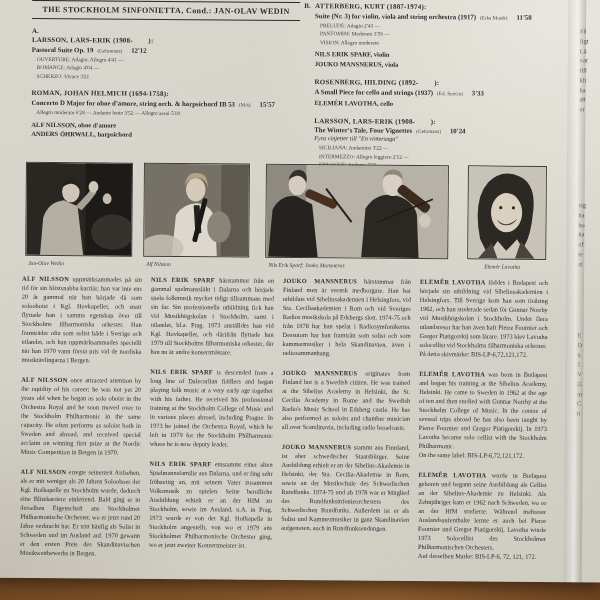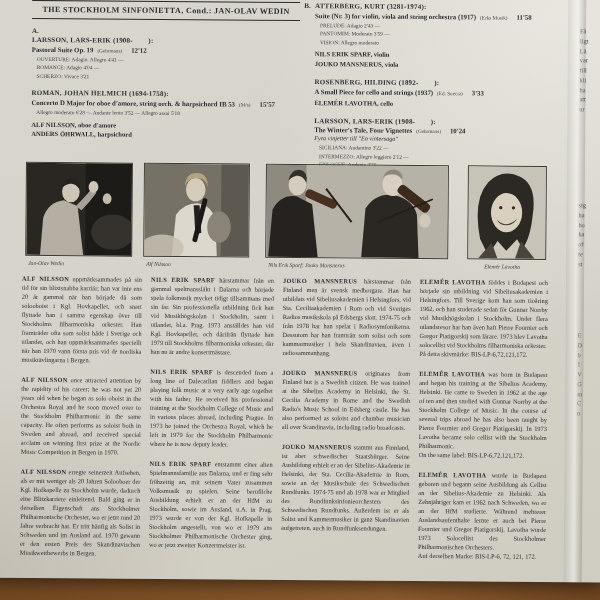--- a/index.html
+++ b/index.html
@@ -79,21 +79,21 @@
           <div class="movements">Allegro moderato  6'28 — Andante lento  3'52 — Allegro assai  5'18</div>
           <div class="performers">ALF NILSSON, oboe d'amore
 ANDERS ÖHRWALL, harpsichord</div>
         </div>
       </div>
 
       <div class="works-right">
         <div class="work">
           <div class="inline-b">
             <span class="composer">B.</span>
-            <span class="composer">ATTERBERG, KURT (3281-1974):</span>
+            <span class="composer">ATTERBERG, KURT (1887-1974):</span>
           </div>
           <div class="title-line" style="white-space:normal;margin-left:11px">
             <span class="w-title">Suite (Nr. 3) for violin, viola and string orchestra (1917)</span><span class="w-pub">(Erks Musik)</span><span class="w-dur">11'58</span>
           </div>
           <div class="movements" style="margin-left:16px">PRELUDE: Adagio  2'43 —
 PANTOMIM: Moderato  3'59 —
 VISION: Allegro moderato</div>
           <div class="performers" style="margin-left:11px">NILS ERIK SPARF, violin
 JOUKO MANSNERUS, viola</div>
         </div>

